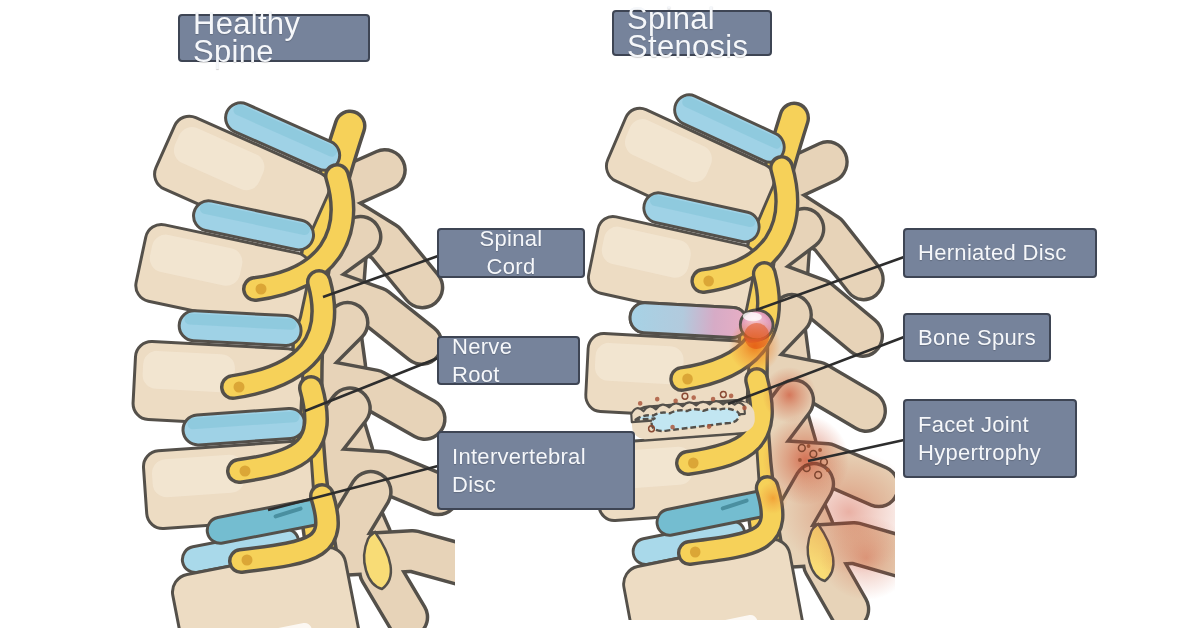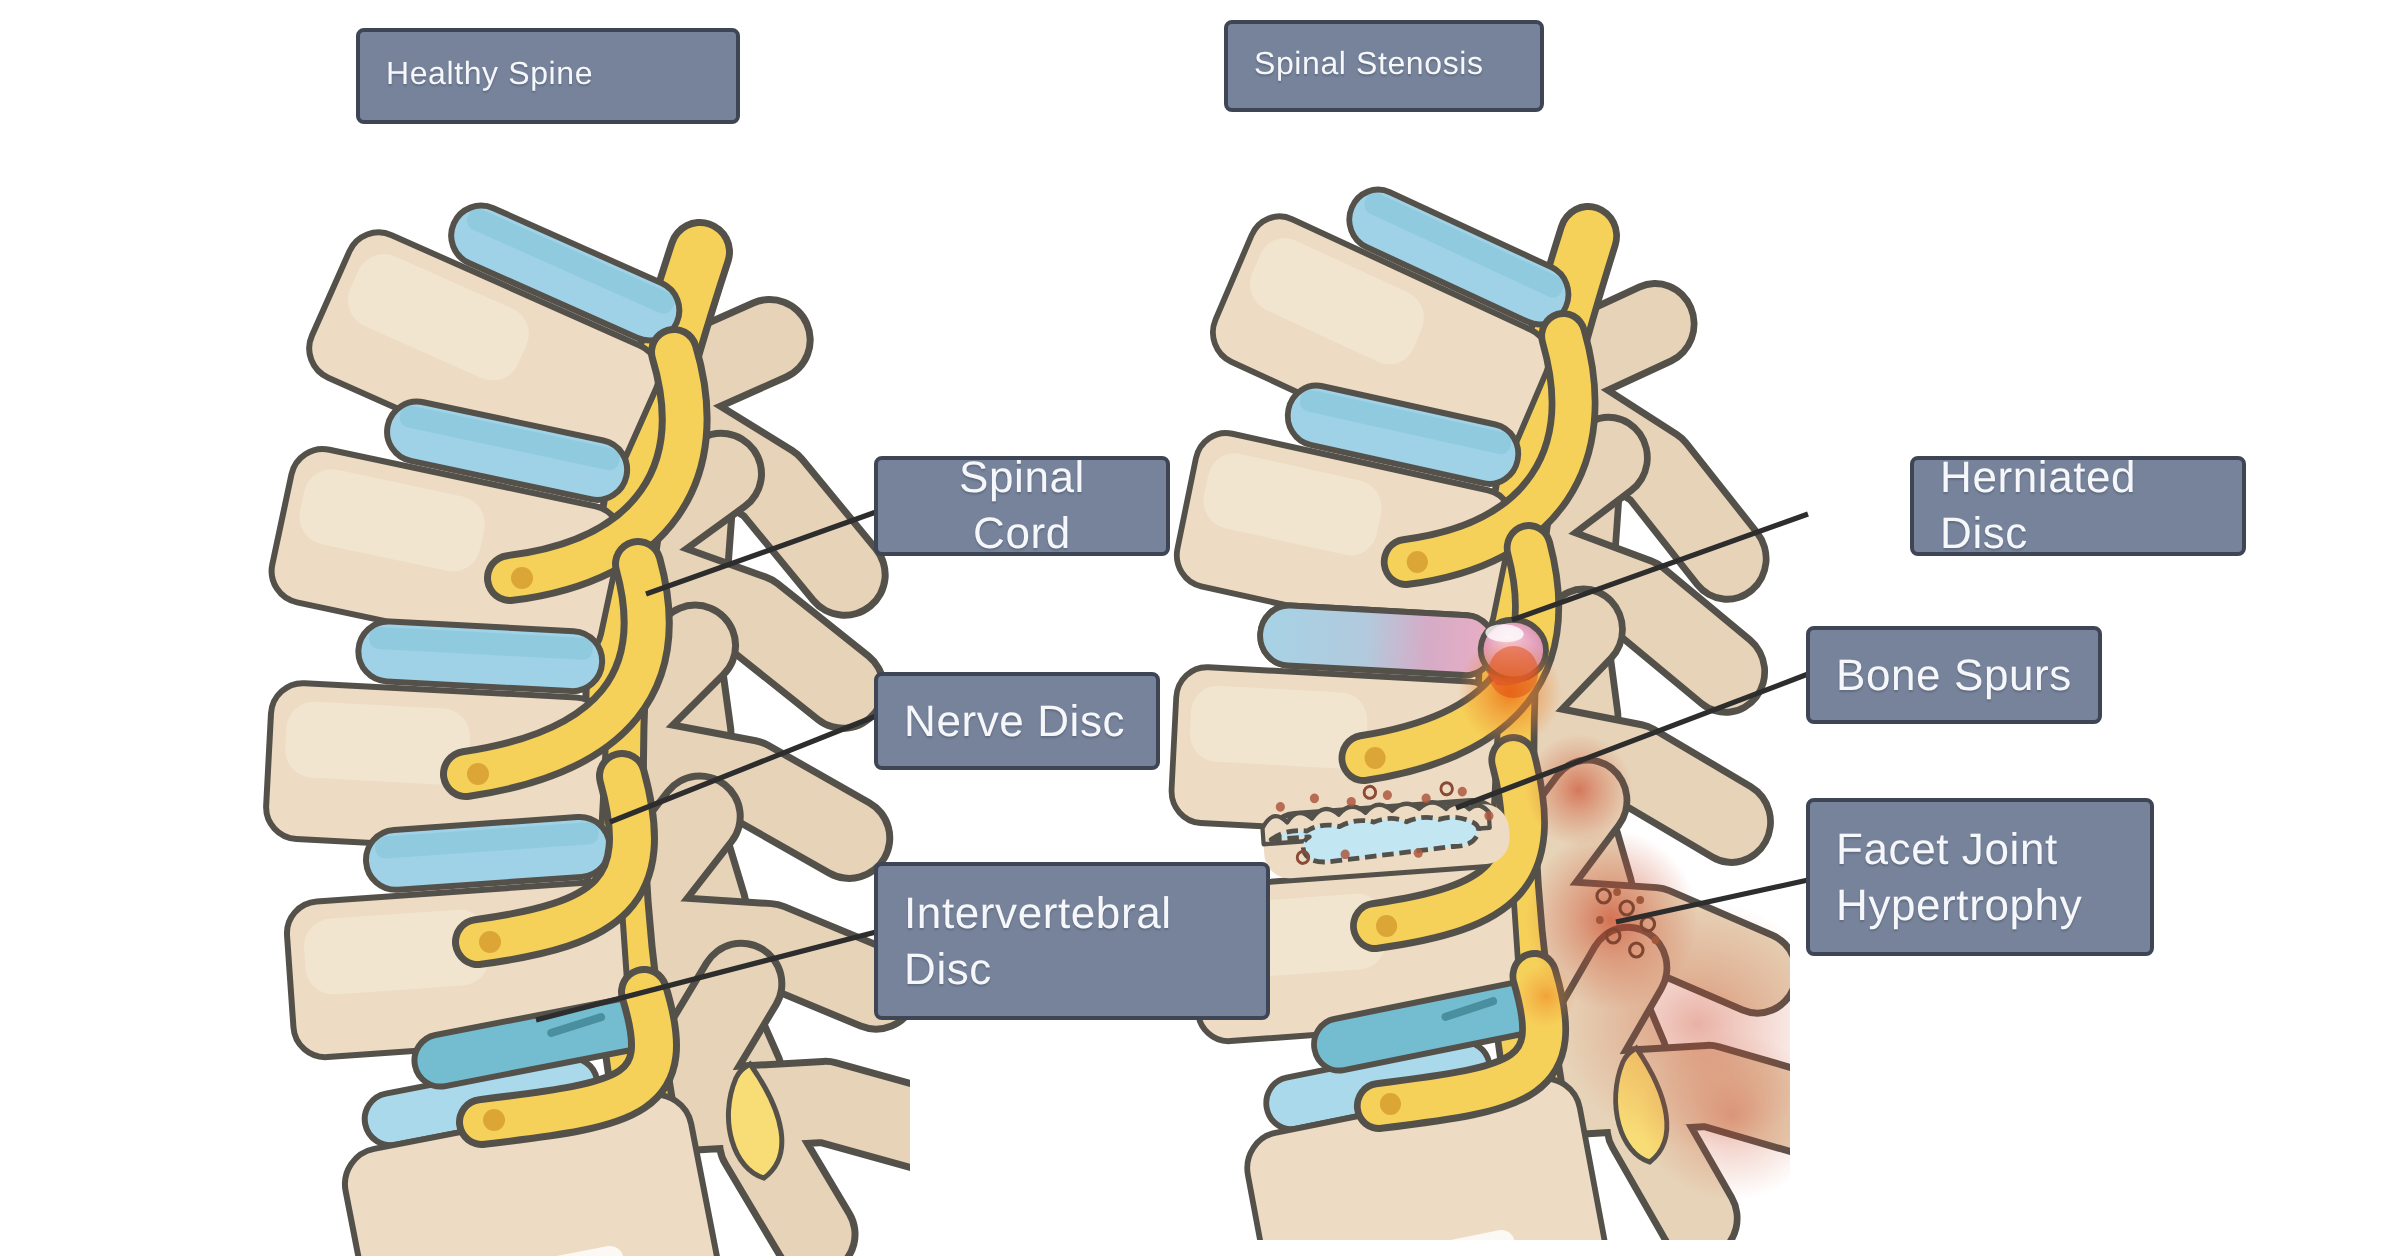--- a/index.html
+++ b/index.html
@@ -14,21 +14,21 @@
   .label{
     position:absolute;z-index:3;box-sizing:border-box;
     background:var(--label-bg,#76839b);
     border:2px solid var(--label-border,#3e4554);
     border-radius:4px;
     color:var(--label-text,#f5f7fa);
     font-size:22px;line-height:28px;letter-spacing:.3px;
     display:flex;align-items:center;padding:0 13px;
     text-shadow:0 1px 1px rgba(0,0,0,.18);
   }
-  .title{font-size:16px;}
+  .title{font-size:31px;}
   
   .body{fill:var(--bone,#eddcc3);stroke:var(--outline,#54504a);stroke-width:3;}
   .hi{fill:#f8eedd;opacity:.5;}
   .disc{fill:var(--disc-blue,#9fd2e6);stroke:var(--outline,#54504a);stroke-width:3;}
   .disc-shade{fill:#7cc2d4;opacity:.45;}
   .under,.clus-under,.cord-under,.root-under{stroke:var(--outline,#54504a);fill:none;stroke-linecap:round;stroke-linejoin:round;}
   .clus-under{stroke-width:44;}
   .clus-over{stroke:var(--bone-process,#e7d3b8);stroke-width:37;fill:none;stroke-linecap:round;stroke-linejoin:round;}
   .cord-under{stroke-width:33;}
   .cord-over{stroke:var(--nerve-yellow,#f6d159);stroke-width:26;fill:none;stroke-linecap:round;}
@@ -221,19 +221,19 @@
     <line class="leader" x1="438" y1="466" x2="268" y2="510"></line>
     <line class="leader" x1="904" y1="257" x2="756" y2="310"></line>
     <line class="leader" x1="904" y1="337" x2="728" y2="404"></line>
     <line class="leader" x1="904" y1="440" x2="808" y2="461"></line>
   </svg>
 
   <div class="label title" style="left:178px;top:14px;width:192px;height:48px;">Healthy Spine</div>
   <div class="label title" style="left:612px;top:10px;width:160px;height:46px;">Spinal Stenosis</div>
 
   <div class="label" style="left:437px;top:228px;width:148px;height:50px;text-align:center;">Spinal Cord</div>
-  <div class="label" style="left:437px;top:336px;width:143px;height:49px;">Nerve Disc</div>
+  <div class="label" style="left:437px;top:336px;width:143px;height:49px;">Nerve Root</div>
   <div class="label" style="left:437px;top:431px;width:198px;height:79px;">Intervertebral Disc</div>
-  <div class="label" style="left:955px;top:228px;width:168px;height:50px;">Herniated Disc</div>
+  <div class="label" style="left:903px;top:228px;width:194px;height:50px;">Herniated Disc</div>
   <div class="label" style="left:903px;top:399px;width:174px;height:79px;">Facet Joint Hypertrophy</div>
   <div class="label" style="left:903px;top:313px;width:148px;height:49px;">Bone Spurs</div>
 
 </div>
 
 </body></html>

